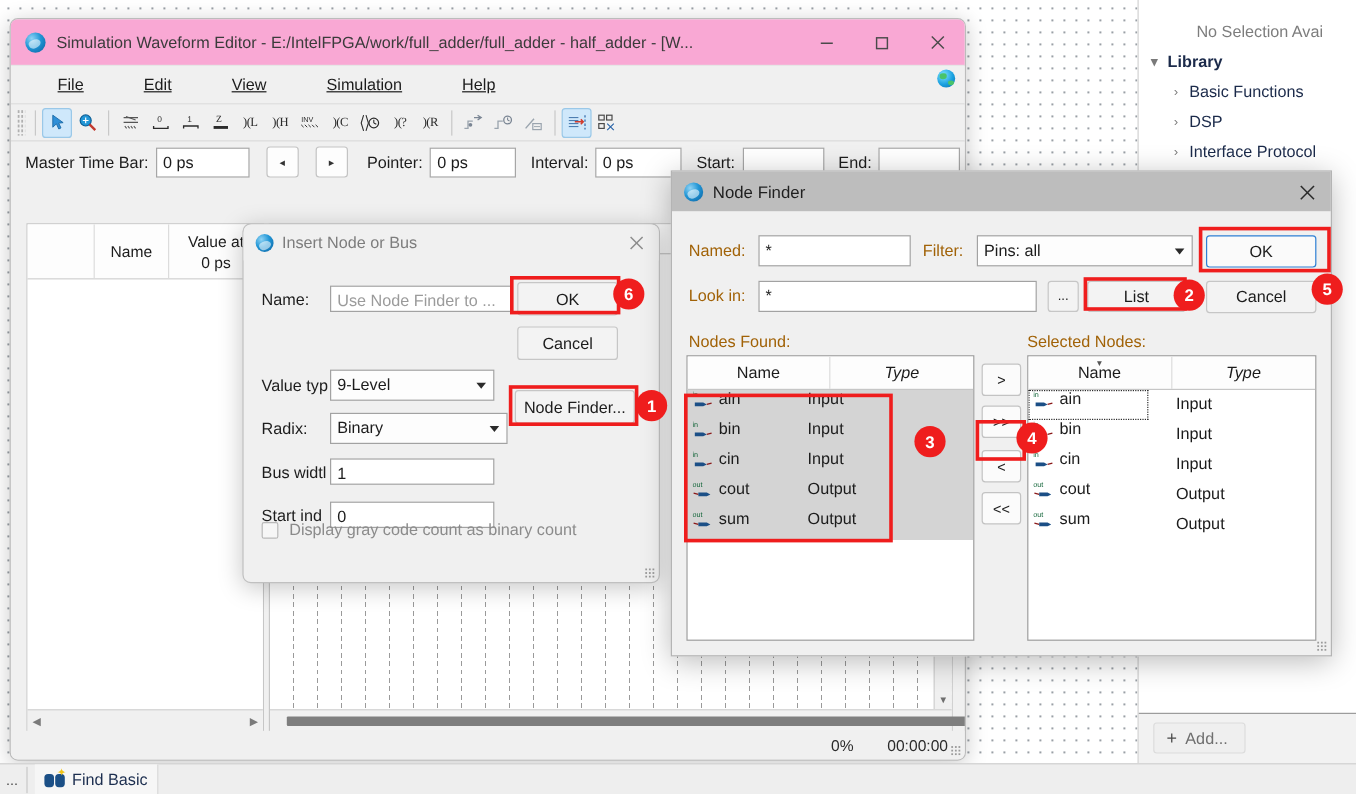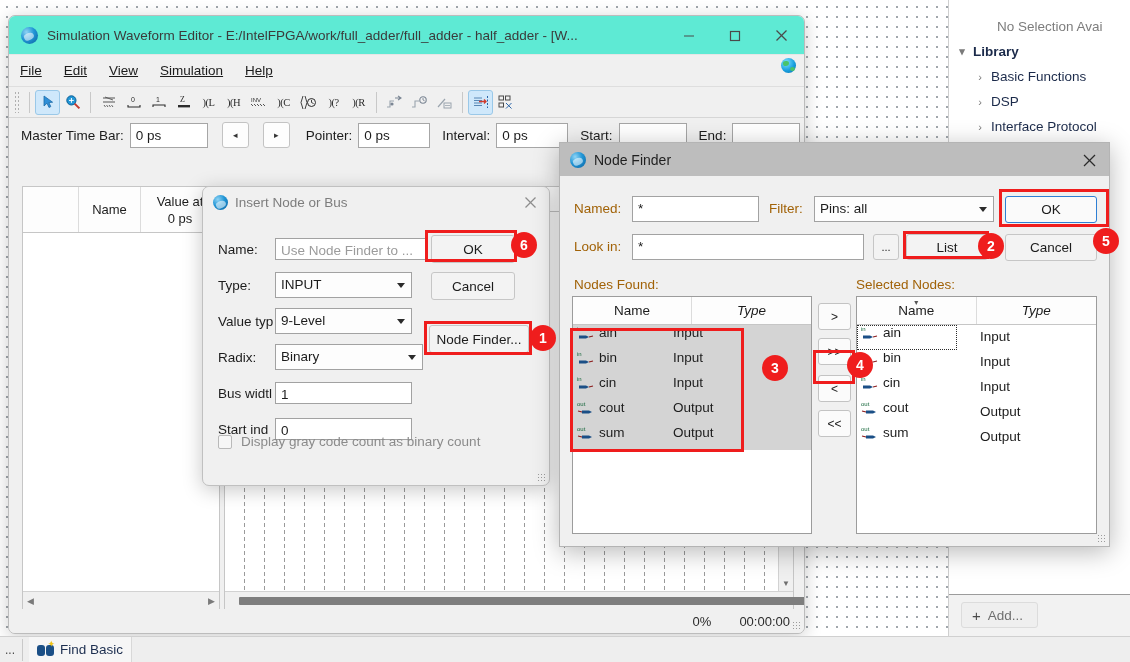--- a/index.html
+++ b/index.html
@@ -78,21 +78,21 @@
     width: 797px; height: 619px;
     background: #f0f0f0;
     border: 1px solid #bcbcbc;
     border-radius: 7px;
     box-shadow: 0 3px 18px rgba(0,0,0,0.20);
     overflow: hidden;
   }
   #swe-titlebar {
     position: relative;
     height: 39px;
-    background: #5eead4;
+    background: #f9a8d4;
     border-bottom: 1px solid #e6e6e6;
     display: flex; align-items: center;
   }
   .q-logo {
     width: 17px; height: 17px; margin-left: 12px; margin-right: 9px;
     border-radius: 50%;
     background: radial-gradient(circle at 32% 30%, #8fd3f4 0%, #2196d6 45%, #0a5f9e 100%);
     position: relative; flex: 0 0 17px;
   }
   .q-logo::after {
@@ -118,21 +118,21 @@
   #swe-menubar {
     height: 32px; background: #f0f0f0;
     border-bottom: 1px solid #dedede;
     display: flex; align-items: center;
     position: relative;
   }
   .menu-item {
     padding: 0 11px; font-size: 13.5px; color: #1c1c1c;
     height: 32px; display: flex; align-items: center;
   }
-  .menu-item u { text-decoration: underline; }
+  .menu-item u { text-decoration: underline; margin-left: 28px; }
   #search-wrap {
     position: absolute; right: 8px; top: 3px;
     display: flex; align-items: center; gap: 5px;
   }
   #search-box {
     width: 152px; height: 24px;
     background: #ffffff; border: 1px solid #a6a6a6;
     font-size: 13.5px; color: #4d4d4d;
     padding: 0 5px; line-height: 22px;
   }
@@ -751,27 +751,20 @@
             <line x1="1.5" y1="1.5" x2="11.5" y2="11.5" stroke="#8d8d8d" stroke-width="1.3"></line>
             <line x1="11.5" y1="1.5" x2="1.5" y2="11.5" stroke="#8d8d8d" stroke-width="1.3"></line>
           </svg>
       </div>
     </div>
 
     <div class="form-row" style="top:47px">
       <span class="form-label">Name:</span>
       <span class="form-input ph" style="width:152px">Use Node Finder to ...</span>
     </div>
-    <div class="form-row" style="top:83px">
-      <span class="form-label">Type:</span>
-      <span class="form-select">
-        <span>INPUT</span>
-        <i class="caret"></i>
-      </span>
-    </div>
     <div class="form-row" style="top:119px">
       <span class="form-label">Value typ</span>
       <span class="form-select">
         <span>9-Level</span>
         <i class="caret"></i>
       </span>
     </div>
     <div class="form-row" style="top:155px">
       <span class="form-label">Radix:</span>
       <span class="form-select" style="width:148px">

